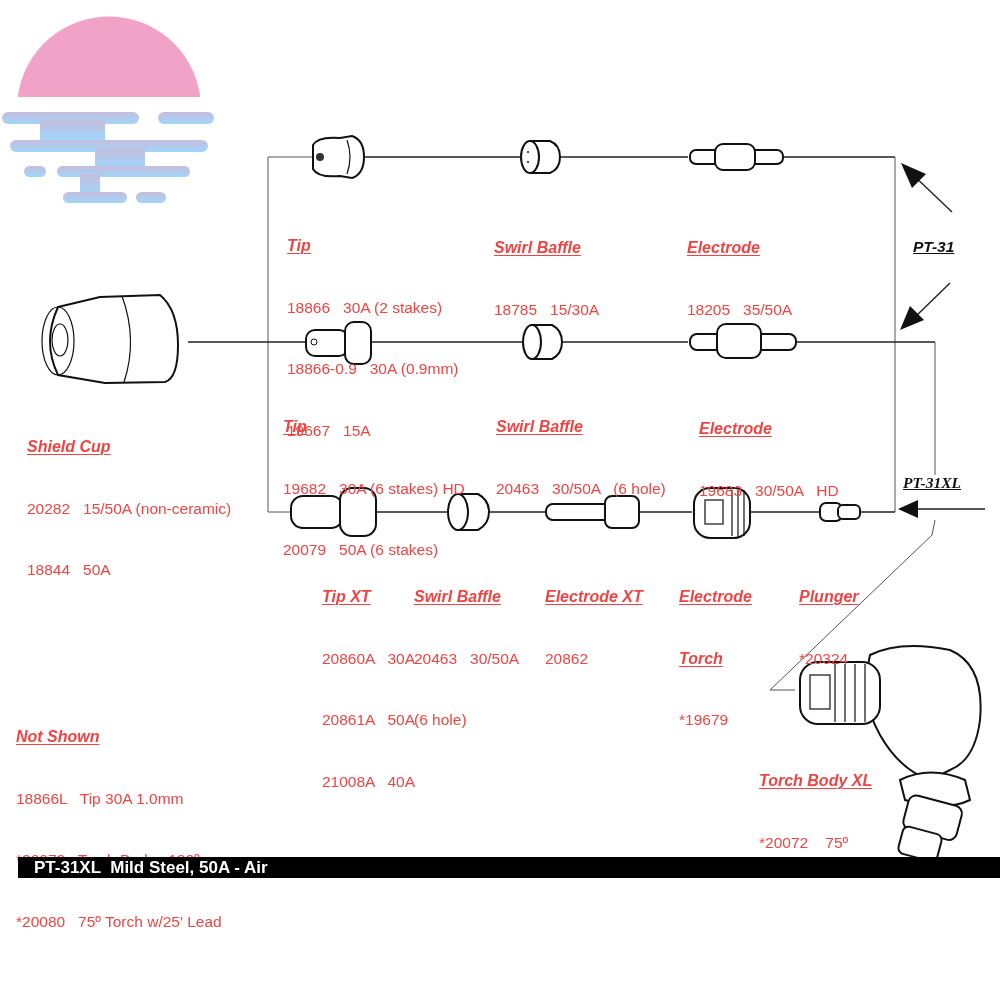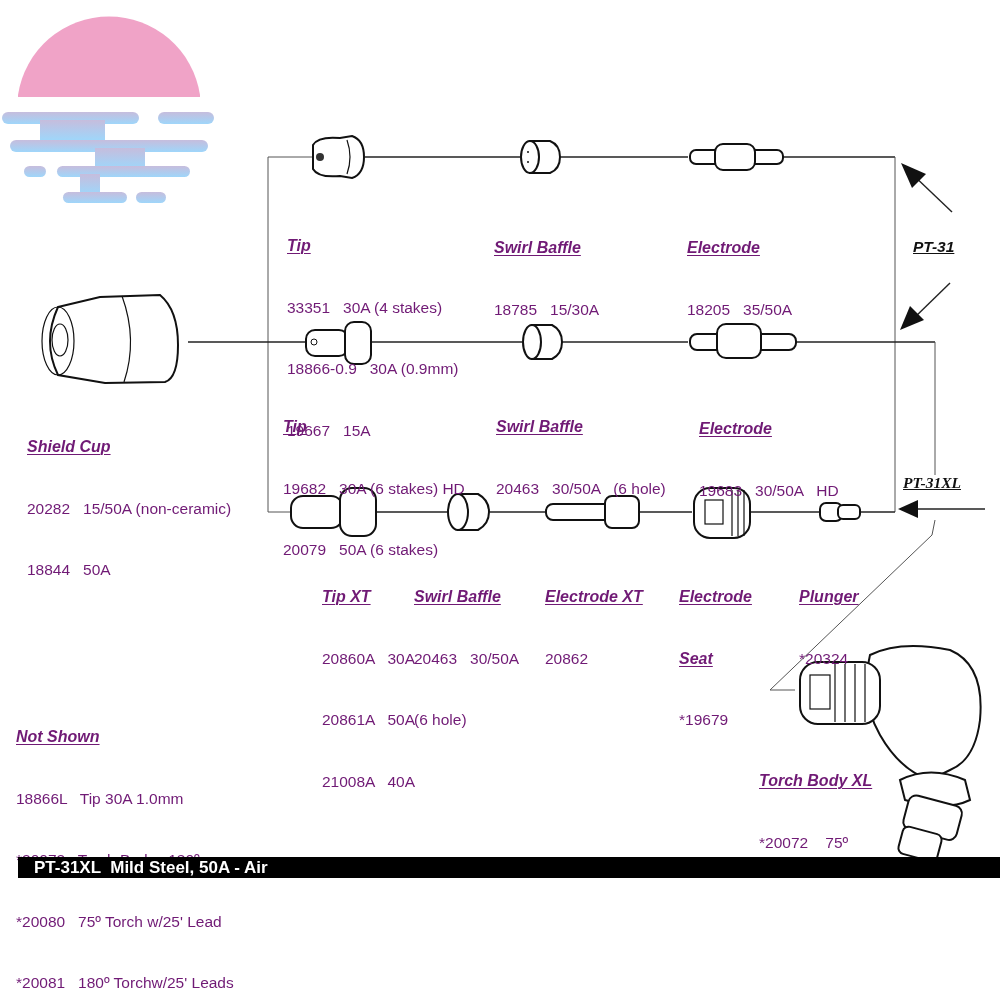--- a/index.html
+++ b/index.html
@@ -1,19 +1,19 @@
 <!DOCTYPE html>
 <html><head>
 <meta charset="utf-8">
 <style>
   html, body { margin:0; padding:0; background:#ffffff; }
   body { width:1000px; height:1000px; position:relative; overflow:hidden;
          font-family:"Liberation Sans", sans-serif; color:#111; }
   #diagram { position:absolute; left:0; top:0; width:1000px; height:1000px; }
-  .lbl { position:absolute; font-size:15.5px; line-height:20.5px; white-space:pre; color:#701a75; }
+  .lbl { position:absolute; font-size:15.5px; line-height:20.5px; white-space:pre; color:#ef4444; }
   .lbl .title { font-weight:bold; font-style:italic; text-decoration:underline; text-decoration-thickness:1px; text-underline-offset:2px; display:block; font-size:16px; }
   .lbl .row { display:block; }
   .tag { position:absolute; font-weight:bold; font-style:italic; text-decoration:underline; font-size:15.5px; white-space:pre;text-align:center; }
   #footer-bar { position:absolute; left:18px; top:857px; width:997px; height:21px; background:#000; }
   #footer-text { position:absolute; left:16px; top:0; line-height:22px; color:#fff; font-weight:bold; font-size:17px; white-space:pre; }
   .ln { stroke:#222; stroke-width:1.4; fill:none; }
   .thin { stroke:#555; stroke-width:1; fill:none; }
   .part { stroke:#111; stroke-width:2; fill:#fff; }
   .partd { stroke:#111; stroke-width:1.2; fill:none; }
 </style>
@@ -166,21 +166,21 @@
 <div class="tag" style="left:903px;top:474px;font-family:Liberation Serif, serif;">PT-31XL</div>
 
 <div class="lbl" style="left:27px;top:396px;">
   <span class="title">Shield Cup</span>
   <span class="row">20282   15/50A (non-ceramic)</span>
   <span class="row">18844   50A</span>
 </div>
 
 <div class="lbl" style="left:287px;top:195px;">
   <span class="title">Tip</span>
-  <span class="row">33351   30A (4 stakes)</span>
+  <span class="row">18866   30A (2 stakes)</span>
   <span class="row">18866-0.9   30A (0.9mm)</span>
   <span class="row">19667   15A</span>
 </div>
 <div class="lbl" style="left:494px;top:197px;">
   <span class="title">Swirl Baffle</span>
   <span class="row">18785   15/30A</span>
 </div>
 <div class="lbl" style="left:687px;top:197px;">
   <span class="title">Electrode</span>
   <span class="row">18205   35/50A</span>
@@ -210,37 +210,36 @@
   <span class="title">Swirl Baffle</span>
   <span class="row">20463   30/50A</span>
   <span class="row">(6 hole)</span>
 </div>
 <div class="lbl" style="left:545px;top:546px;">
   <span class="title">Electrode XT</span>
   <span class="row">20862</span>
 </div>
 <div class="lbl" style="left:679px;top:546px;">
   <span class="title">Electrode</span>
-  <span class="title">Seat</span>
+  <span class="title">Torch</span>
   <span class="row">*19679</span>
 </div>
 <div class="lbl" style="left:799px;top:546px;">
   <span class="title">Plunger</span>
   <span class="row">*20324</span>
 </div>
 
 <div class="lbl" style="left:723px;top:730px;margin-left:36px;">
   <span class="title">Torch Body XL</span>
   <span class="row">*20072    75º</span>
 </div>
 
 <div class="lbl" style="left:16px;top:686px;">
   <span class="title">Not Shown</span>
   <span class="row">18866L   Tip 30A 1.0mm</span>
   <span class="row">*20073   Torch Body   180º</span>
   <span class="row">*20080   75º Torch w/25' Lead</span>
-  <span class="row">*20081   180º Torchw/25' Leads</span>
   
 </div>
 
 <div id="footer-bar">
   <span id="footer-text">PT-31XL  Mild Steel, 50A - Air</span>
 </div>
 
 </body></html>

